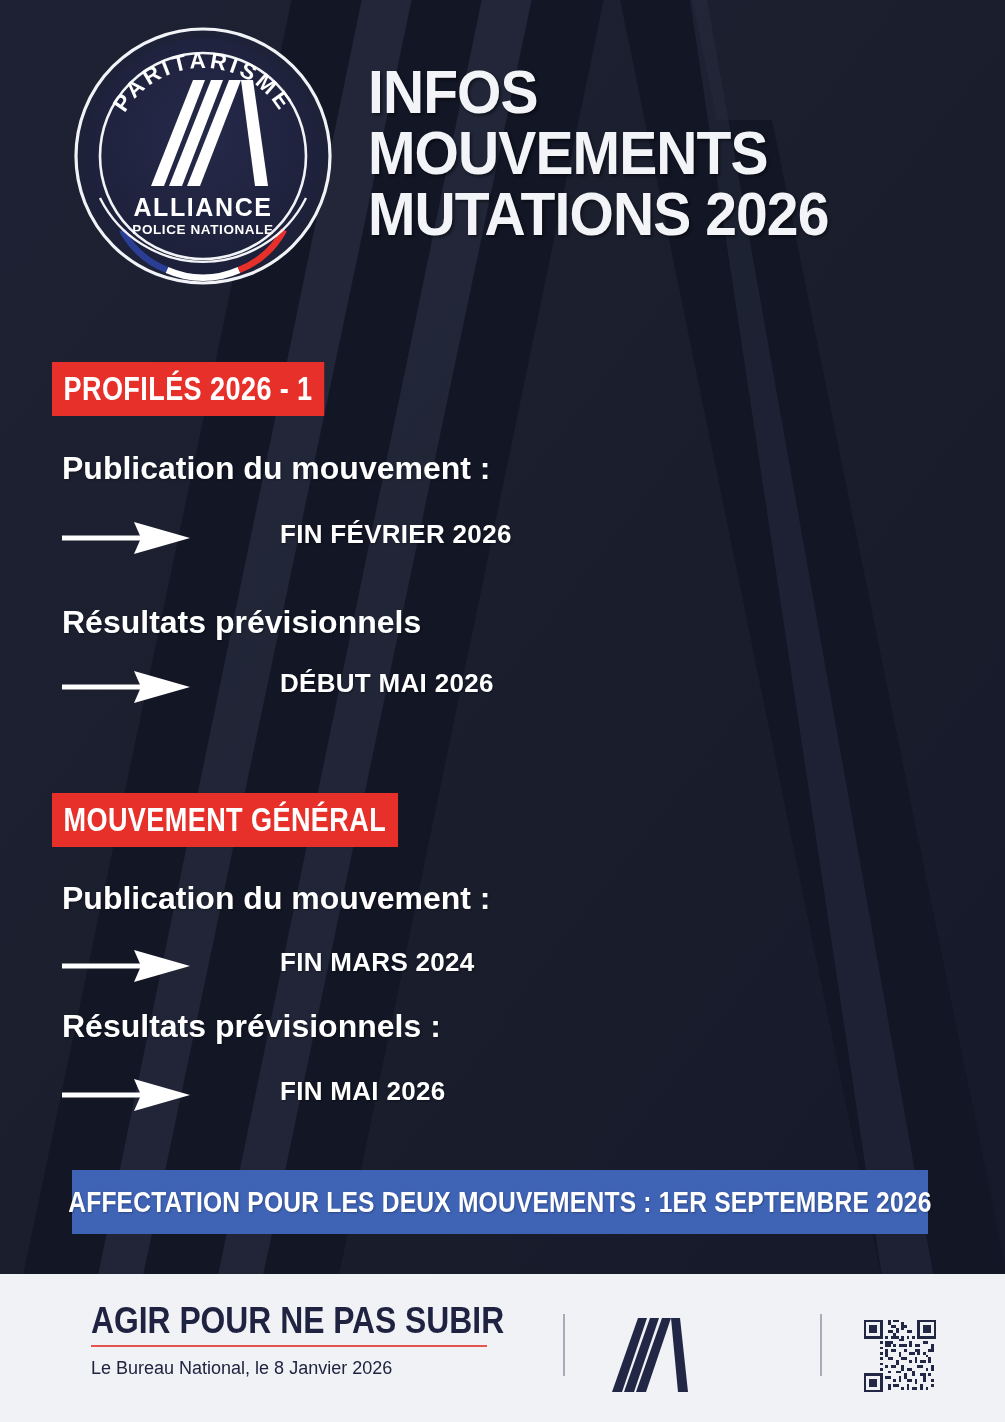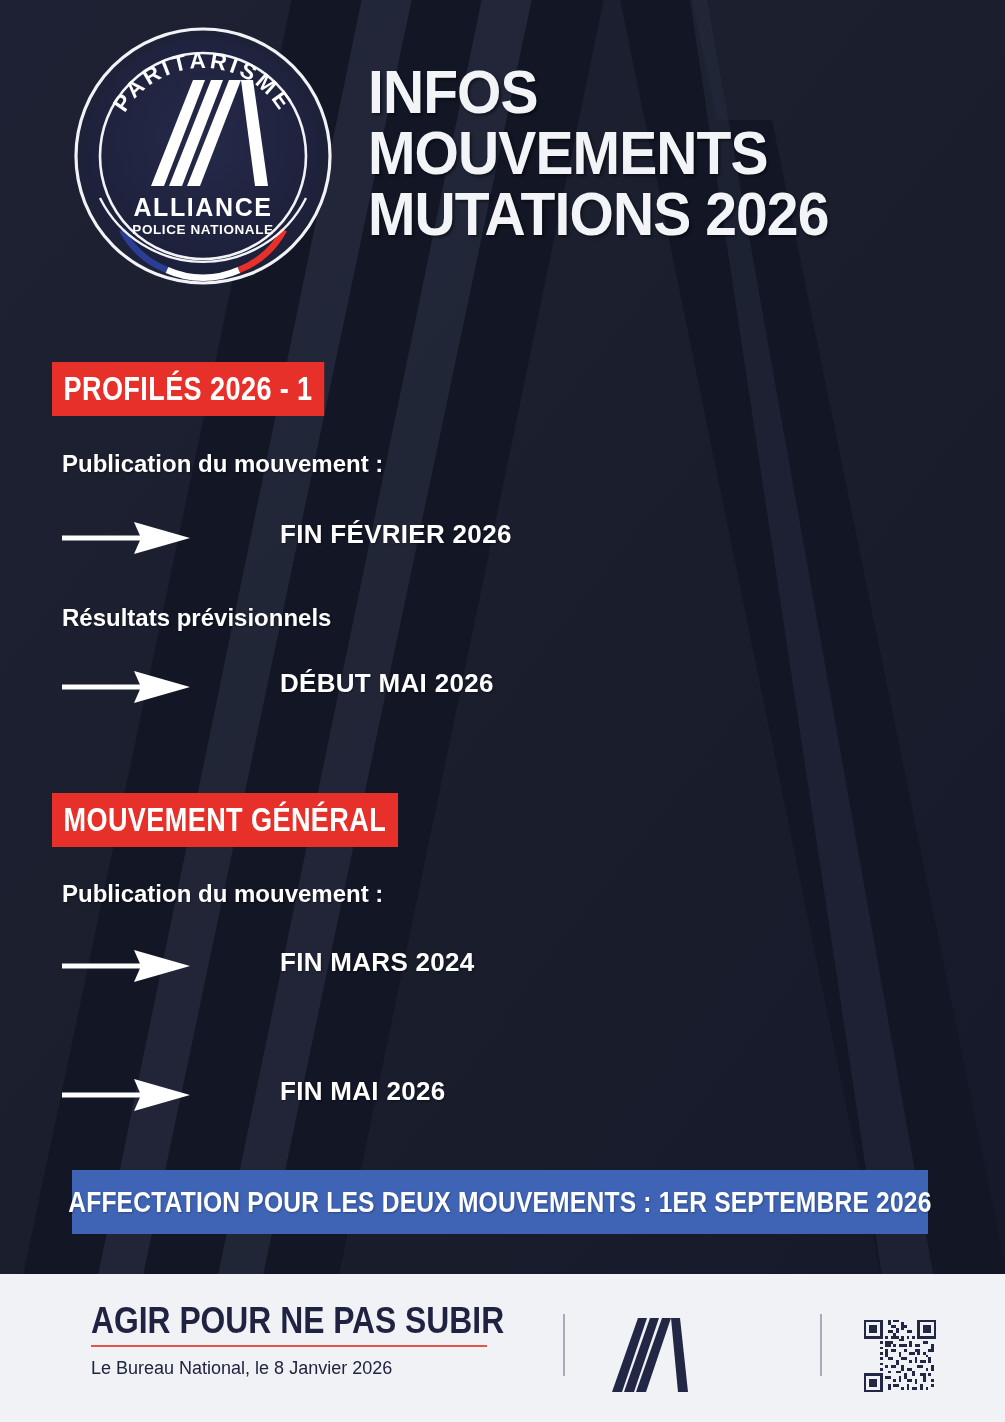--- a/index.html
+++ b/index.html
@@ -72,21 +72,21 @@
     white-space:nowrap;
   }
   #badge-profiles { left:52px; top:362px; }
   #badge-general  { left:52px; top:793px; }
 
   
   .subhead {
     position:absolute;
     color:#ffffff;
     font-weight:bold;
-    font-size:24px;
+    font-size:32px;
     line-height:1;
     white-space:nowrap;
     text-shadow:1px 1px 2px rgba(0,0,0,0.35);
   }
   #sub-1 { left:62px; top:452px; }
   #sub-2 { left:62px; top:606px; }
   #sub-3 { left:62px; top:882px; }
   #sub-4 { left:62px; top:1010px; }
 
   
@@ -314,20 +314,21 @@
         <svg viewBox="0 0 130 36">
             <g fill="#ffffff">
               <rect x="0" y="15.5" width="84" height="5"></rect>
               <polygon points="72,2 128,18 72,34 79,18"></polygon>
             </g>
           </svg>
       </span>
       <span class="date-text">FIN MARS 2024</span>
     </div>
 
+    <div class="subhead" id="sub-4">Résultats prévisionnels :</div>
 
     <div class="arrow-row" id="row-4">
       <span class="arrow-ico">
         <svg viewBox="0 0 130 36">
             <g fill="#ffffff">
               <rect x="0" y="15.5" width="84" height="5"></rect>
               <polygon points="72,2 128,18 72,34 79,18"></polygon>
             </g>
           </svg>
       </span>

